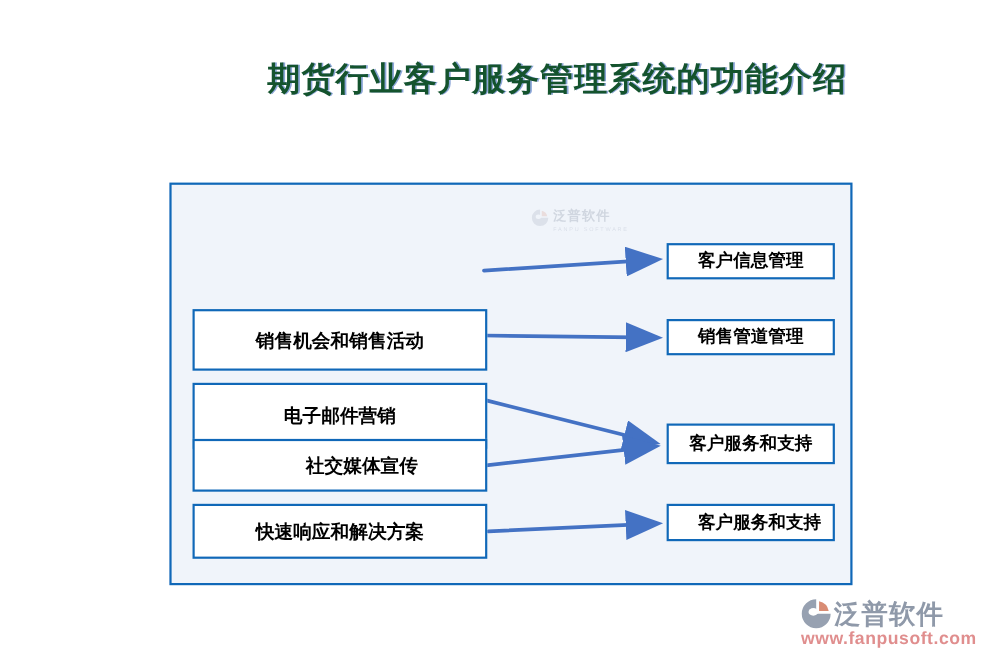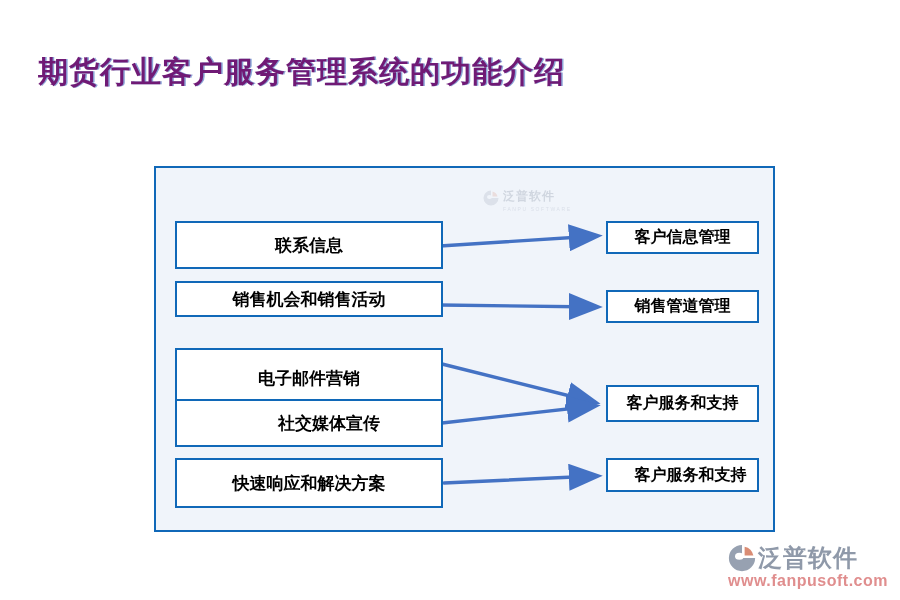--- a/index.html
+++ b/index.html
@@ -2,23 +2,23 @@
 <html><head>
 <meta charset="utf-8">
 <style>
   * { margin:0; padding:0; box-sizing:border-box; }
   html,body { width:900px; height:600px; background:#ffffff; overflow:hidden;
               font-family:"Liberation Sans","DejaVu Sans",sans-serif; }
   .page { position:relative; width:900px; height:600px; background:#ffffff; }
 
   .title {
     position:absolute; top:52px; left:0; width:770px;
-    text-align:left; padding-left:38px;
+    text-align:right; padding-left:38px;
     font-family:"Liberation Serif","DejaVu Serif",serif;
-    font-size:30px; font-weight:bold; color:#701a75;
+    font-size:30px; font-weight:bold; color:#14532d;
     letter-spacing:1px;
     text-shadow:1.5px 0 0 rgba(46,92,184,0.55);
     white-space:nowrap;
   }
 
   .diagram {
     position:absolute; left:154px; top:166px; width:621px; height:366px;
     background:#f0f4fa; border:2px solid #1068b8;
   }
 
@@ -38,21 +38,21 @@
   
   .box {
     position:absolute; background:#ffffff; border:2px solid #1068b8;
     display:flex; align-items:center; justify-content:center;
     font-weight:bold; color:#000; white-space:nowrap;
   }
   .lbox { left:19px; width:268px; font-size:17px; }
   .rbox { left:450px; width:153px; font-size:16px; }
 
   .lbox1 { top:53px;  height:48px; }
-  .lbox2 { top:113px; height:36px; }
+  .lbox2 { top:113px; height:56px; }
   .lbox3 { top:180px; height:60px;font-family:Liberation Serif, serif; }
   .lbox4 { top:231px; height:48px;padding-left:40px; }
   .lbox5 { top:290px; height:50px; }
 
   .rbox1 { top:53px;  height:33px; }
   .rbox2 { top:122px; height:33px; }
   .rbox3 { top:217px; height:37px; }
   .rbox4 { top:290px; height:34px;padding-left:16px; }
 
   
@@ -94,21 +94,20 @@
       </defs>
       <g stroke="#4472c4" stroke-width="3.4" fill="none" stroke-linecap="round">
         <line x1="284" y1="78" x2="440" y2="68" marker-end="url(#ah)"></line>
         <line x1="284" y1="137" x2="440" y2="139" marker-end="url(#ah)"></line>
         <line x1="286" y1="196" x2="438" y2="234" marker-end="url(#ah)"></line>
         <line x1="286" y1="255" x2="438" y2="238" marker-end="url(#ah)"></line>
         <line x1="288" y1="315" x2="440" y2="308" marker-end="url(#ah)"></line>
       </g>
     </svg>
 
-    <div class="box lbox lbox1">联系信息</div>
     <div class="box lbox lbox2">销售机会和销售活动</div>
     <div class="box lbox lbox3">电子邮件营销</div>
     <div class="box lbox lbox4">社交媒体宣传</div>
     <div class="box rbox rbox1">客户信息管理</div>
 
     <div class="box lbox lbox5">快速响应和解决方案</div>
     <div class="box rbox rbox2">销售管道管理</div>
     <div class="box rbox rbox3">客户服务和支持</div>
     <div class="box rbox rbox4">客户服务和支持</div>
 

